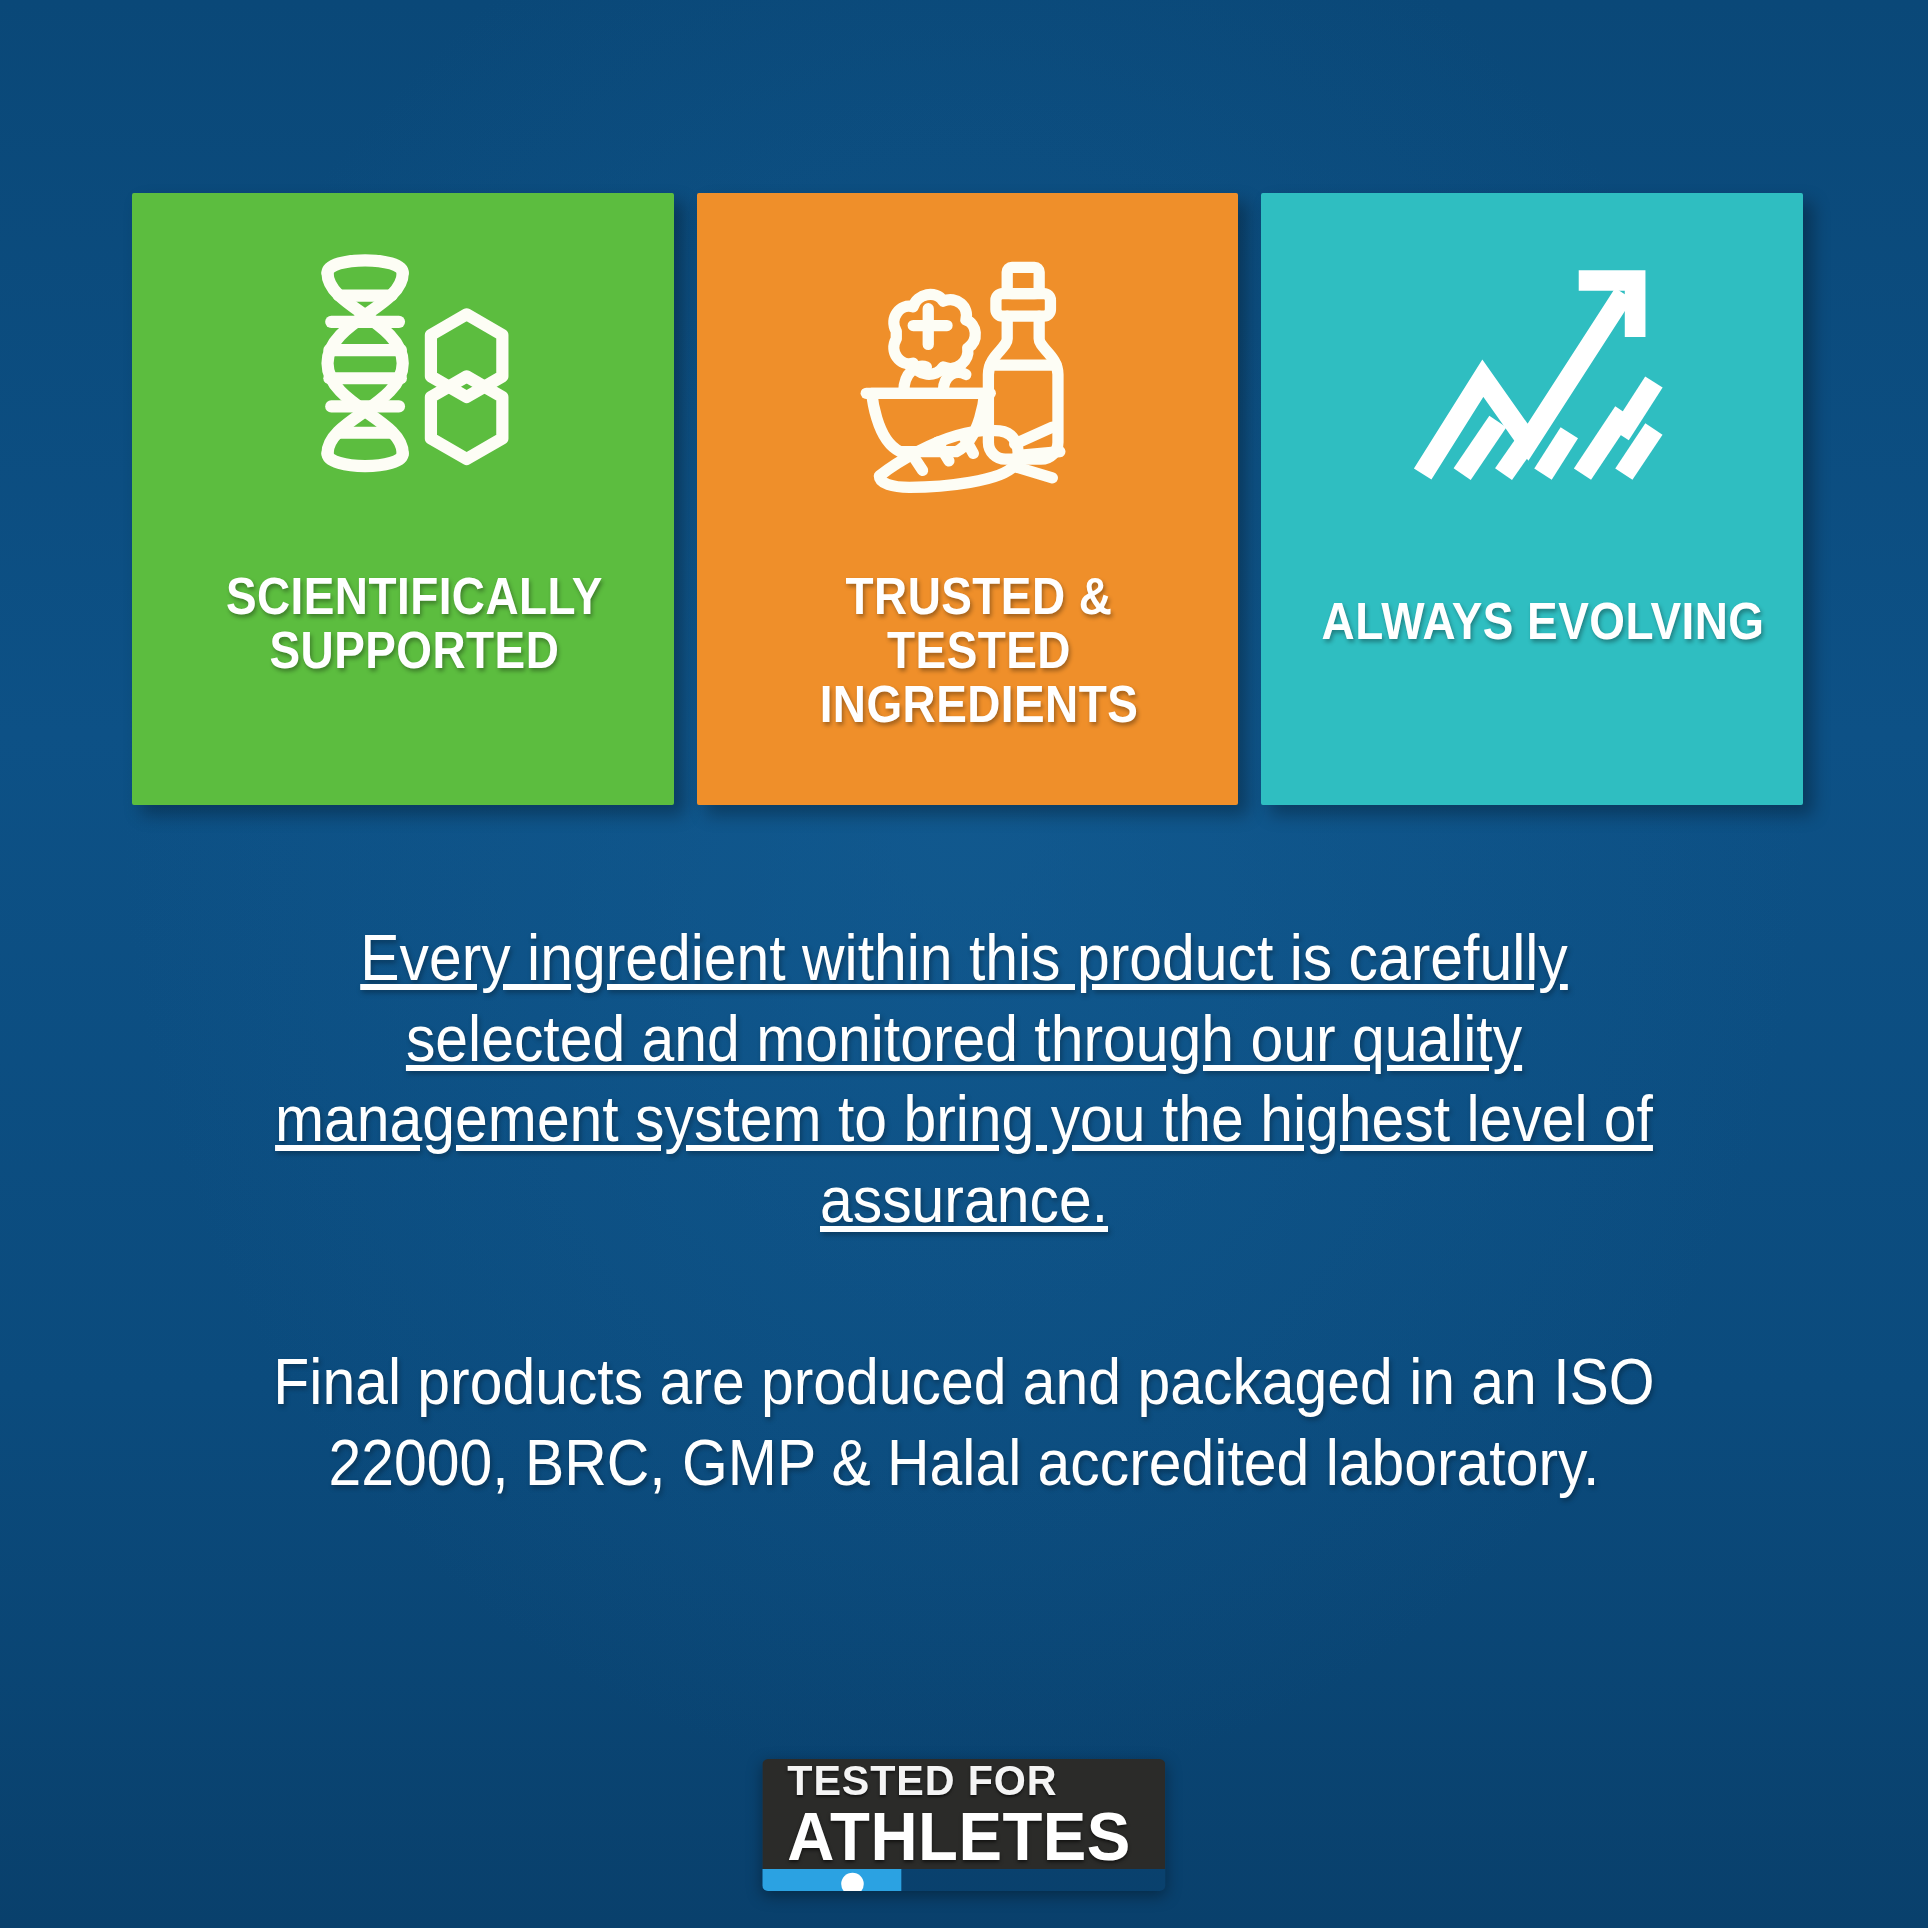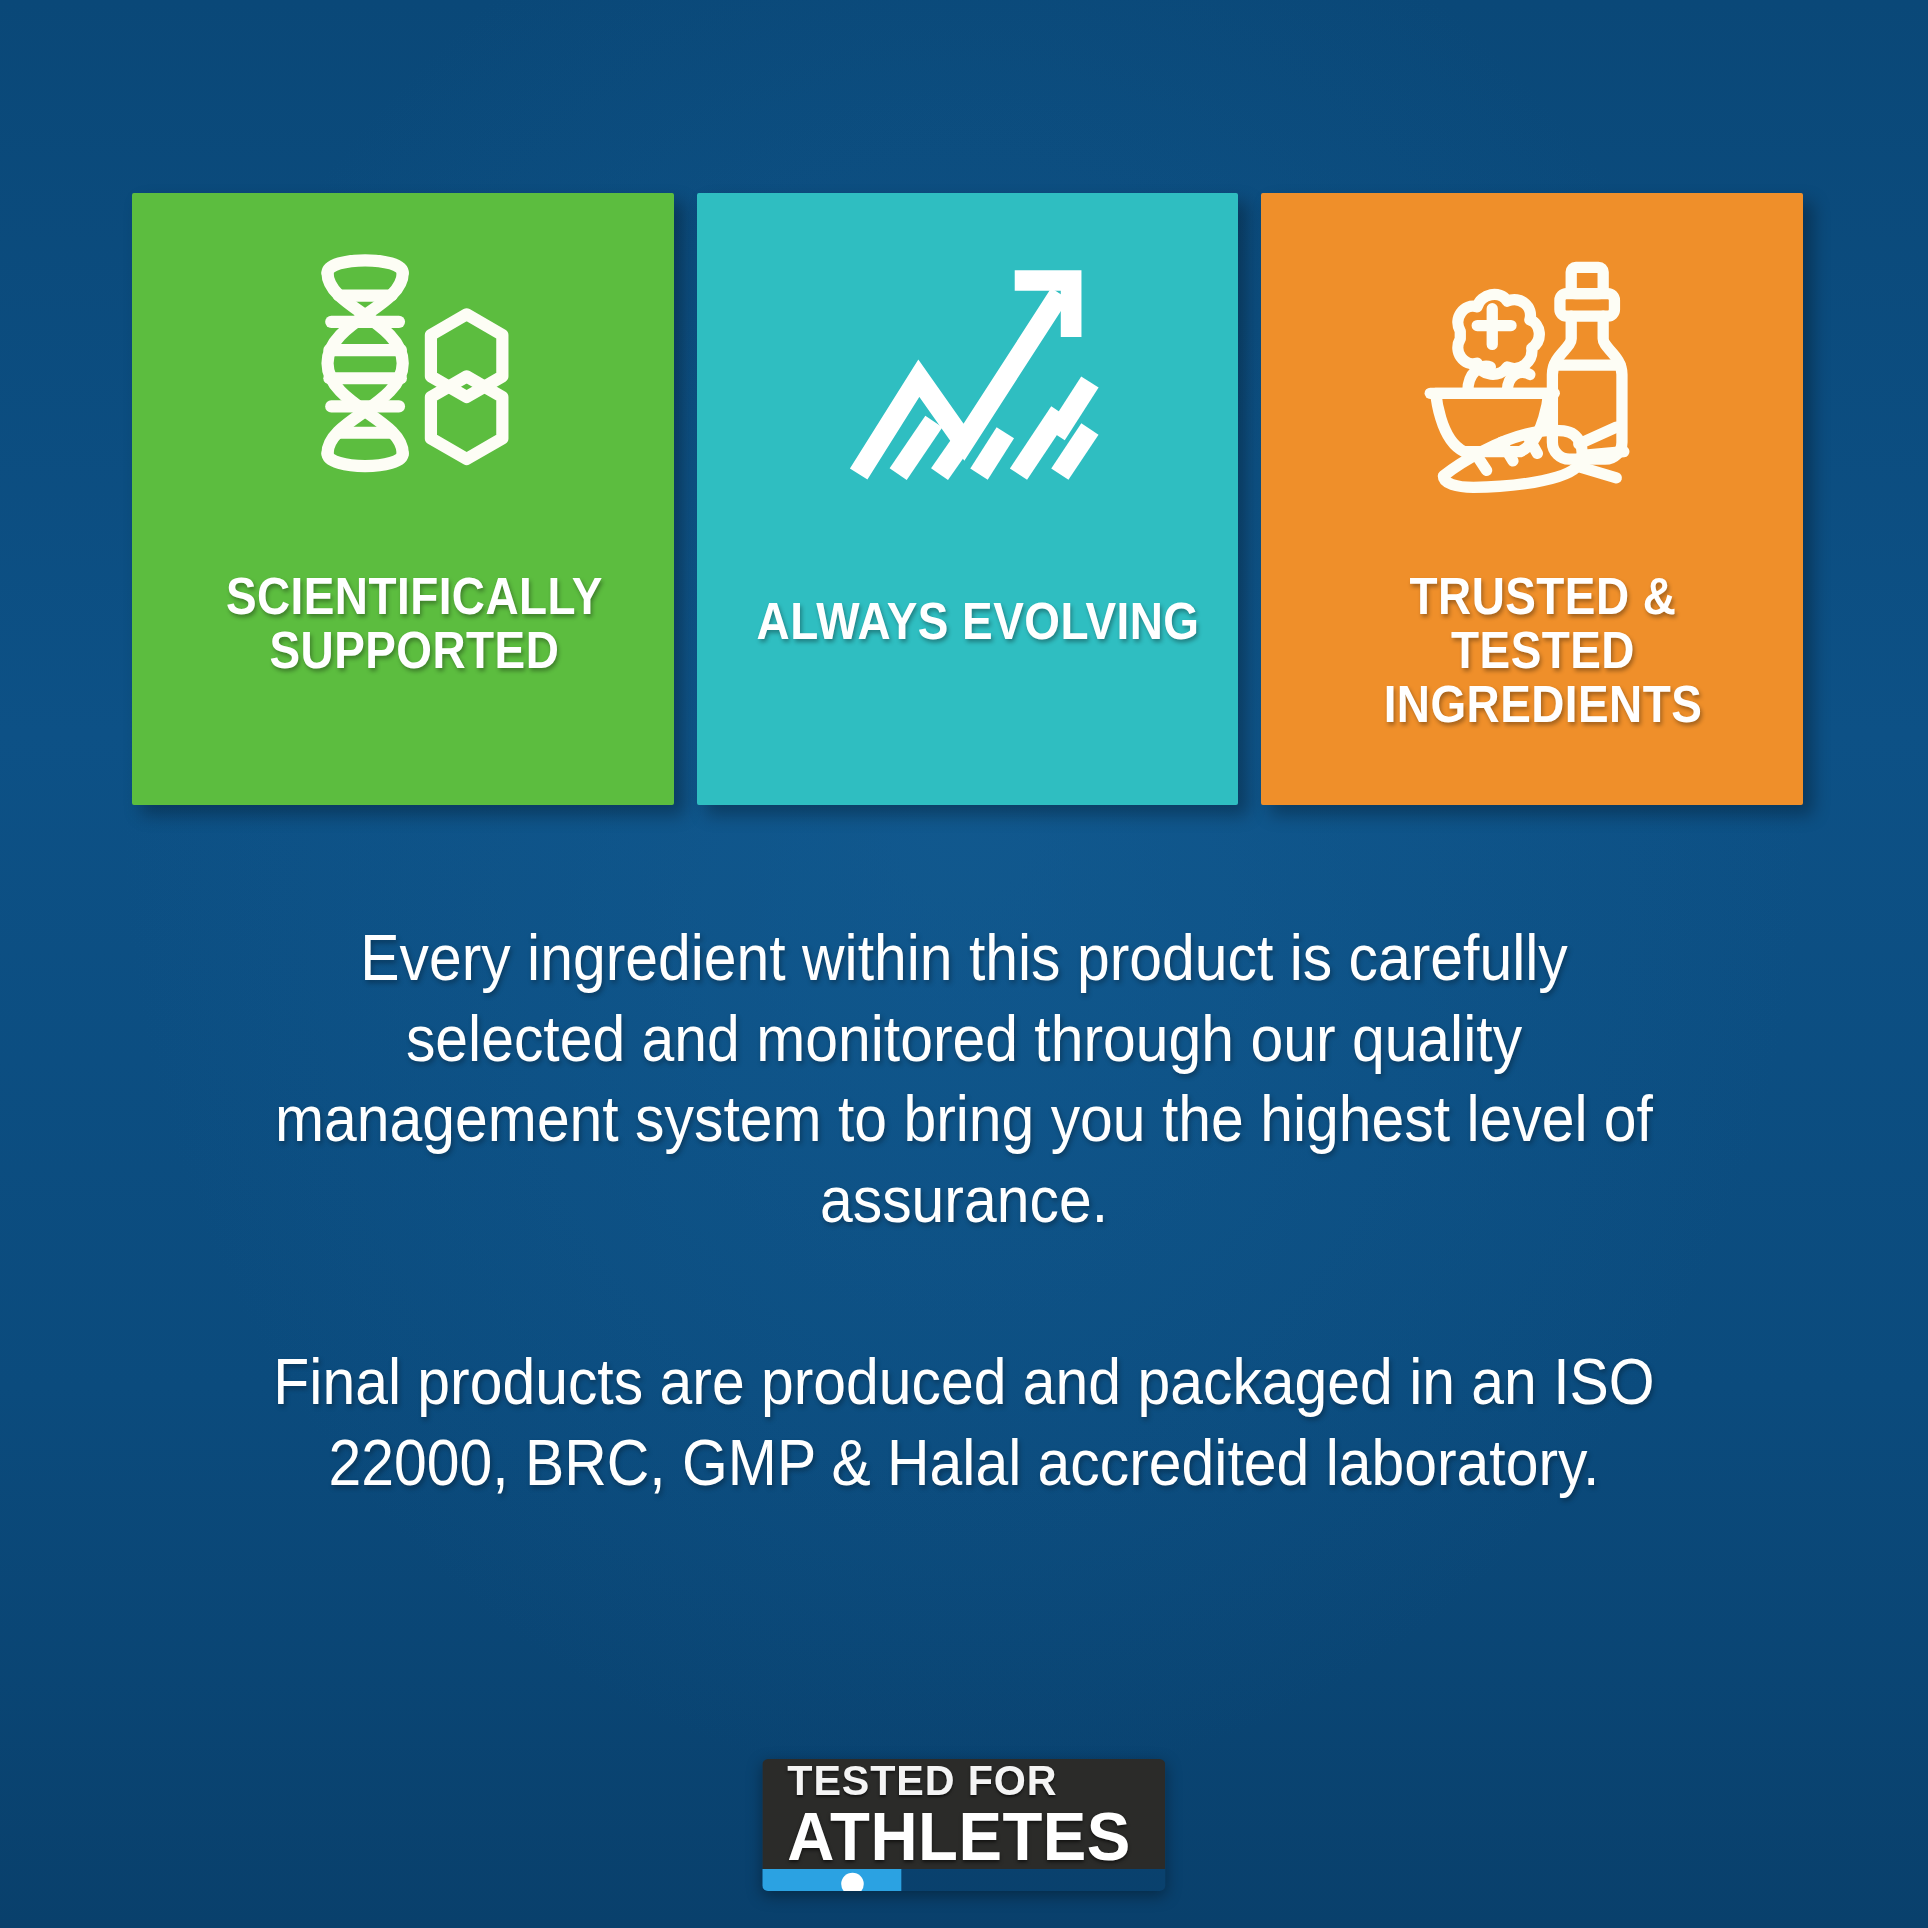--- a/index.html
+++ b/index.html
@@ -70,21 +70,21 @@
     text-align:center;
     color:#ffffff;
   }
   .para{
     font-size:64px;
     line-height:1.26;
     letter-spacing:0px;
     text-shadow:1.9px 2.8px 5.6px rgba(0,0,0,0.30);
     transform:scaleX(0.92);
   }
-  #para-1{ top:918px; }
+  #para-1{ top:918px;text-decoration:underline; }
   #para-2{ top:1342px; }
 
   
   .badge{
     position:absolute;
     left:50%;
     top:1759px;
     transform:translateX(-50%);
     display:flex;
     align-items:stretch;
@@ -155,72 +155,72 @@
           <line x1="70" y1="204" x2="126" y2="204"></line>
 
           <path d="M168 100 L206 78 L244 100 L244 144 L206 166 L168 144 Z"></path>
           <path d="M168 166 L206 144 L244 166 L244 210 L206 232 L168 210 Z"></path>
         </svg>
       </div>
       <div class="card-label">SCIENTIFICALLY
 SUPPORTED</div>
     </div>
 
+    <div class="card" id="card-1" style="background:#ef8f2a;">
+      <div class="icon-wrap">
+        <svg width="282" height="282" viewBox="0 0 300 300" fill="none" stroke="#fdfdf5" stroke-width="12" stroke-linecap="round" stroke-linejoin="round">
+
+          <rect x="180" y="28" width="34" height="28" rx="5"></rect>
+          <rect x="168" y="56" width="58" height="24" rx="7"></rect>
+
+          <path d="M180 80 L180 104 C180 114 160 122 160 142 L160 214 C160 224 168 232 178 232
+                   L216 232 C226 232 234 224 234 214 L234 142 C234 122 214 114 214 104 L214 80"></path>
+
+          <path d="M162 132 L232 132"></path>
+
+          <path d="M62 96 C54 82 66 66 80 70 C84 56 104 52 112 64 C126 58 140 70 136 84
+                   C148 88 150 106 138 114 C140 128 126 140 112 134 C104 146 84 144 80 130
+                   C66 134 54 118 62 104 Z"></path>
+          <path d="M96 72 L96 110 M80 90 L116 90"></path>
+
+          <path d="M36 162 L156 162 C156 162 152 212 126 224 L66 224 C40 212 36 162 36 162 Z"></path>
+          <path d="M30 162 L162 162"></path>
+
+          <path d="M70 160 C70 140 84 130 94 134"></path>
+          <path d="M112 160 C112 142 126 136 136 142"></path>
+
+          <path d="M44 250 C44 250 112 196 172 202 C190 204 196 224 188 238
+                   C176 256 110 262 76 262 C58 262 44 258 44 250 Z"></path>
+          <path d="M78 226 L90 244 M106 214 L118 234 M134 208 L144 226"></path>
+
+          <path d="M188 216 L228 198 M192 228 L236 224 M188 240 L228 252"></path>
+        </svg>
+      </div>
+      <div class="card-label">TRUSTED &amp; TESTED
+INGREDIENTS</div>
+    </div>
+
     <div class="card" id="card-2" style="background:#2fbec1;">
       <div class="icon-wrap">
         <svg width="282" height="282" viewBox="0 0 300 300" fill="none" stroke="#ffffff" stroke-width="22" stroke-linecap="butt" stroke-linejoin="miter">
 
           <polyline points="22,248 86,146 134,214 236,56"></polyline>
           <polyline points="188,42 248,42 248,102" stroke-linejoin="miter"></polyline>
 
           <line x1="64" y1="248" x2="102" y2="192"></line>
           <line x1="108" y1="248" x2="136" y2="208"></line>
           <line x1="150" y1="248" x2="178" y2="204"></line>
           <line x1="192" y1="248" x2="236" y2="182"></line>
           <line x1="236" y1="248" x2="268" y2="200"></line>
           <line x1="268" y1="150" x2="232" y2="206"></line>
         </svg>
       </div>
       <div class="card-label one-line">ALWAYS EVOLVING</div>
     </div>
 
-    <div class="card" id="card-1" style="background:#ef8f2a;">
-      <div class="icon-wrap">
-        <svg width="282" height="282" viewBox="0 0 300 300" fill="none" stroke="#fdfdf5" stroke-width="12" stroke-linecap="round" stroke-linejoin="round">
-
-          <rect x="180" y="28" width="34" height="28" rx="5"></rect>
-          <rect x="168" y="56" width="58" height="24" rx="7"></rect>
-
-          <path d="M180 80 L180 104 C180 114 160 122 160 142 L160 214 C160 224 168 232 178 232
-                   L216 232 C226 232 234 224 234 214 L234 142 C234 122 214 114 214 104 L214 80"></path>
-
-          <path d="M162 132 L232 132"></path>
-
-          <path d="M62 96 C54 82 66 66 80 70 C84 56 104 52 112 64 C126 58 140 70 136 84
-                   C148 88 150 106 138 114 C140 128 126 140 112 134 C104 146 84 144 80 130
-                   C66 134 54 118 62 104 Z"></path>
-          <path d="M96 72 L96 110 M80 90 L116 90"></path>
-
-          <path d="M36 162 L156 162 C156 162 152 212 126 224 L66 224 C40 212 36 162 36 162 Z"></path>
-          <path d="M30 162 L162 162"></path>
-
-          <path d="M70 160 C70 140 84 130 94 134"></path>
-          <path d="M112 160 C112 142 126 136 136 142"></path>
-
-          <path d="M44 250 C44 250 112 196 172 202 C190 204 196 224 188 238
-                   C176 256 110 262 76 262 C58 262 44 258 44 250 Z"></path>
-          <path d="M78 226 L90 244 M106 214 L118 234 M134 208 L144 226"></path>
-
-          <path d="M188 216 L228 198 M192 228 L236 224 M188 240 L228 252"></path>
-        </svg>
-      </div>
-      <div class="card-label">TRUSTED &amp; TESTED
-INGREDIENTS</div>
-    </div>
-
   </div>
 
   <div class="copy" id="para-1">
     <div class="para">Every ingredient within this product is carefully selected and monitored through our quality management system to bring you the highest level of assurance.</div>
   </div>
 
   <div class="copy" id="para-2">
     <div class="para">Final products are produced and packaged in an ISO 22000, BRC, GMP &amp; Halal accredited laboratory.</div>
   </div>
 

